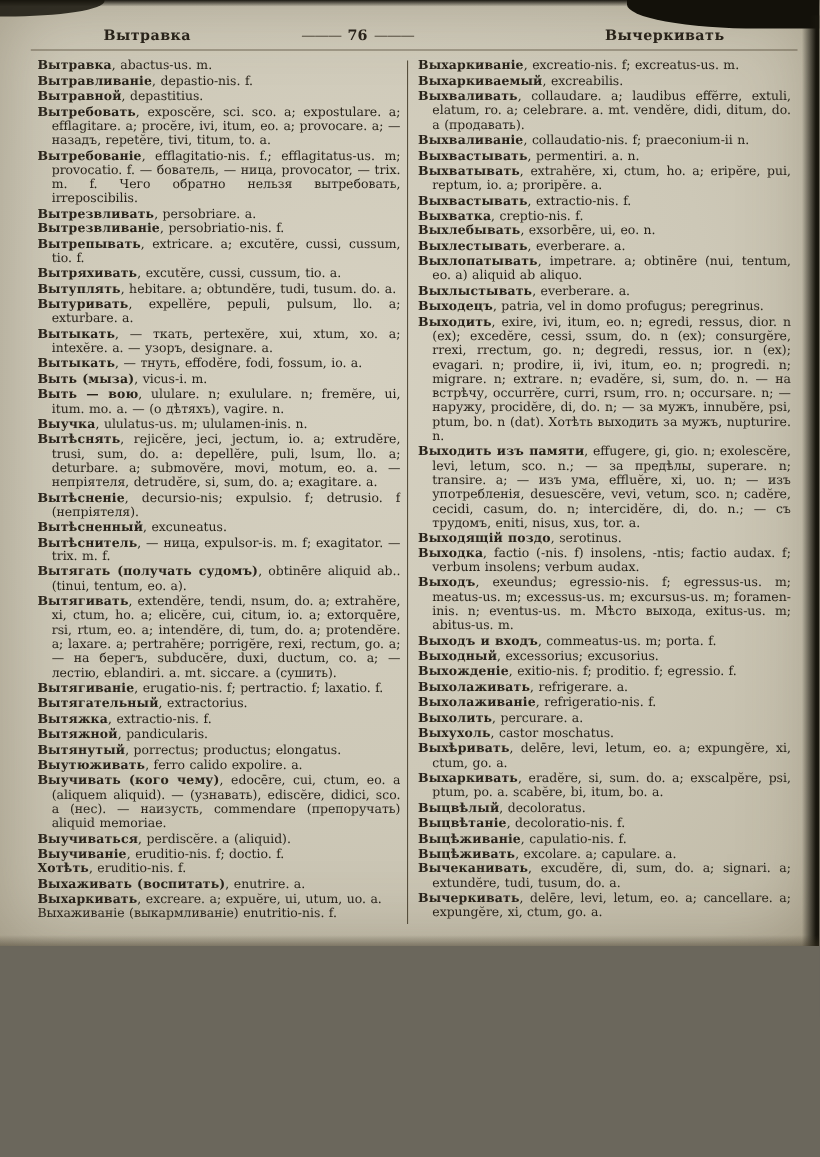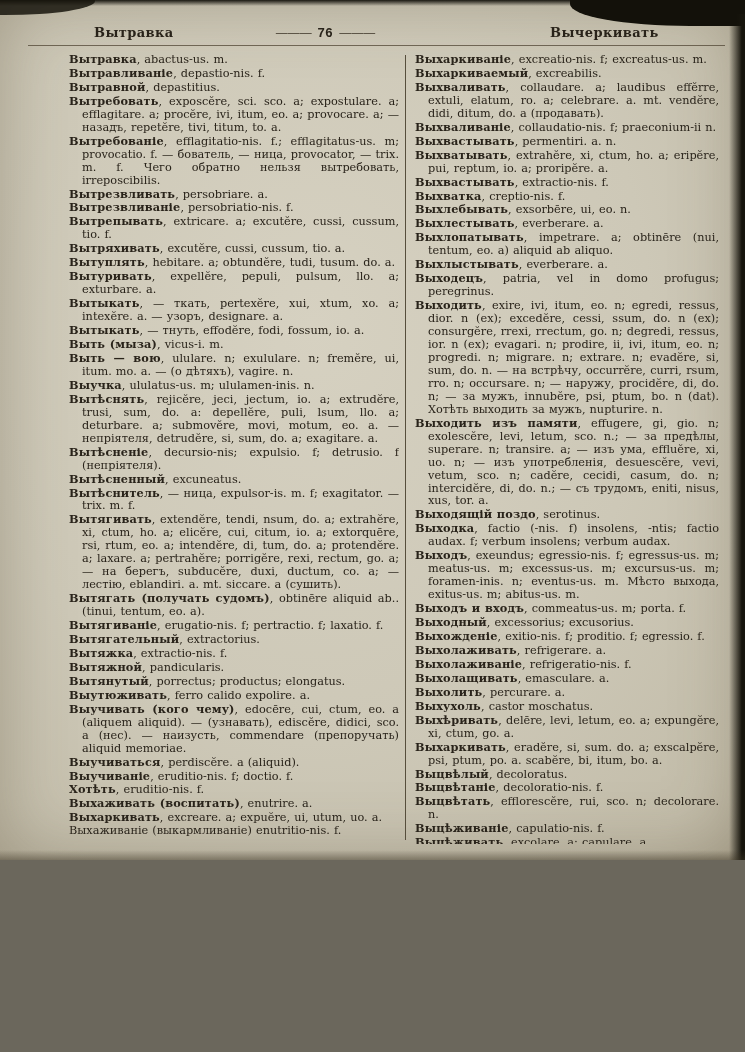--- a/index.html
+++ b/index.html
@@ -31,30 +31,30 @@
     background: #1b180f; border-radius: 50% 50% 50% 50%; transform: rotate(14deg); }
 
   
   .header { position: absolute; top: 25px; left: 34px; right: 26px; height: 18px;
     font-size: 13px; }
   .rh { position: absolute; font-weight: bold; letter-spacing: 0.4px; white-space: nowrap; }
   .rh-left { left: 60px; }
   .rh-right { left: 516px; }
   .pageno { position: absolute; left: 196px; width: 190px; text-align: center;
     font-weight: normal; white-space: nowrap; color: #3a3326; }
-  .pageno .num { font-weight: bold; padding: 0 6px; color: #29231a; font-family: Liberation Mono, monospace; }
+  .pageno .num { font-weight: bold; padding: 0 6px; color: #29231a; }
   .pageno .dash { letter-spacing: -1px; color: #4a4234; }
   .header-rule { position: absolute; top: 45px; left: 28px; right: 20px; height: 0;
     border-top: 1px solid rgba(80, 70, 52, 0.75); }
 
   
   .columns { position: absolute; top: 53px; left: 34px; right: 26px; bottom: 16px;
     display: flex; align-items: stretch; }
   .col { overflow: hidden; }
-  .col-left { width: 330px; margin-left: 35px; }
+  .col-left { width: 330px; }
   .col-right { flex: 1; }
   .divider { width: 1px; background: #564e3c; margin: 2px 9px 4px 6px; }
 
   .entry {
     margin: 0;
     font-size: 11.3px;
     line-height: 12.95px;
     text-align: justify;
     padding-left: 13px;
     text-indent: -13px;
@@ -96,22 +96,22 @@
         <p class="entry"><span class="headword">Вытуривать</span>, expellĕre, pepuli, pulsum, llo. a; exturbare. a.</p>
         <p class="entry"><span class="headword">Вытыкать</span>, — ткать, pertexĕre, xui, xtum, xo. a; intexĕre. a. — узоръ, designare. a.</p>
         <p class="entry"><span class="headword">Вытыкать</span>, — тнуть, effodĕre, fodi, fossum, io. a.</p>
         <p class="entry"><span class="headword">Выть (мыза)</span>, vicus-i. m.</p>
         <p class="entry"><span class="headword">Выть — вою</span>, ululare. n; exululare. n; fremĕre, ui, itum. mo. a. — (о дѣтяхъ), vagire. n.</p>
         <p class="entry"><span class="headword">Выучка</span>, ululatus-us. m; ululamen-inis. n.</p>
         <p class="entry"><span class="headword">Вытѣснять</span>, rejicĕre, jeci, jectum, io. a; extrudĕre, trusi, sum, do. a: depellĕre, puli, lsum, llo. a; deturbare. a; submovĕre, movi, motum, eo. a. — непріятеля, detrudĕre, si, sum, do. a; exagitare. a.</p>
         <p class="entry"><span class="headword">Вытѣсненіе</span>, decursio-nis; expulsio. f; detrusio. f (непріятеля).</p>
         <p class="entry"><span class="headword">Вытѣсненный</span>, excuneatus.</p>
         <p class="entry"><span class="headword">Вытѣснитель</span>, — ница, expulsor-is. m. f; exagitator. — trix. m. f.</p>
+        <p class="entry"><span class="headword">Вытягать (получать судомъ)</span>, obtinēre aliquid ab.. (tinui, tentum, eo. a).</p>
         <p class="entry"><span class="headword">Вытягивать</span>, extendĕre, tendi, nsum, do. a; extrahĕre, xi, ctum, ho. a; elicĕre, cui, citum, io. a; extorquēre, rsi, rtum, eo. a; intendĕre, di, tum, do. a; protendĕre. a; laxare. a; pertrahĕre; porrigĕre, rexi, rectum, go. a; — на берегъ, subducĕre, duxi, ductum, co. a; — лестію, eblandiri. a. mt. siccare. a (сушить).</p>
-        <p class="entry"><span class="headword">Вытягать (получать судомъ)</span>, obtinēre aliquid ab.. (tinui, tentum, eo. a).</p>
         <p class="entry"><span class="headword">Вытягиваніе</span>, erugatio-nis. f; pertractio. f; laxatio. f.</p>
         <p class="entry"><span class="headword">Вытягательный</span>, extractorius.</p>
         <p class="entry"><span class="headword">Вытяжка</span>, extractio-nis. f.</p>
         <p class="entry"><span class="headword">Вытяжной</span>, pandicularis.</p>
         <p class="entry"><span class="headword">Вытянутый</span>, porrectus; productus; elongatus.</p>
         <p class="entry"><span class="headword">Выутюживать</span>, ferro calido expolire. a.</p>
         <p class="entry"><span class="headword">Выучивать (кого чему)</span>, edocēre, cui, ctum, eo. a (aliquem aliquid). — (узнавать), ediscĕre, didici, sco. a (нес). — наизусть, commendare (препоручать) aliquid memoriae.</p>
         <p class="entry"><span class="headword">Выучиваться</span>, perdiscĕre. a (aliquid).</p>
         <p class="entry"><span class="headword">Выучиваніе</span>, eruditio-nis. f; doctio. f.</p>
         <p class="entry"><span class="headword">Хотѣть</span>, eruditio-nis. f.</p>
@@ -137,28 +137,26 @@
         <p class="entry"><span class="headword">Выходить</span>, exire, ivi, itum, eo. n; egredi, ressus, dior. n (ex); excedĕre, cessi, ssum, do. n (ex); consurgĕre, rrexi, rrectum, go. n; degredi, ressus, ior. n (ex); evagari. n; prodire, ii, ivi, itum, eo. n; progredi. n; migrare. n; extrare. n; evadĕre, si, sum, do. n. — на встрѣчу, occurrĕre, curri, rsum, rro. n; occursare. n; — наружу, procidĕre, di, do. n; — за мужъ, innubĕre, psi, ptum, bo. n (dat). Хотѣть выходить за мужъ, nupturire. n.</p>
         <p class="entry"><span class="headword">Выходить изъ памяти</span>, effugere, gi, gio. n; exolescĕre, levi, letum, sco. n.; — за предѣлы, superare. n; transire. a; — изъ ума, effluĕre, xi, uo. n; — изъ употребленія, desuescĕre, vevi, vetum, sco. n; cadĕre, cecidi, casum, do. n; intercidĕre, di, do. n.; — съ трудомъ, eniti, nisus, xus, tor. a.</p>
         <p class="entry"><span class="headword">Выходящій поздо</span>, serotinus.</p>
         <p class="entry"><span class="headword">Выходка</span>, factio (-nis. f) insolens, -ntis; factio audax. f; verbum insolens; verbum audax.</p>
         <p class="entry"><span class="headword">Выходъ</span>, exeundus; egressio-nis. f; egressus-us. m; meatus-us. m; excessus-us. m; excursus-us. m; foramen-inis. n; eventus-us. m. Мѣсто выхода, exitus-us. m; abitus-us. m.</p>
         <p class="entry"><span class="headword">Выходъ и входъ</span>, commeatus-us. m; porta. f.</p>
         <p class="entry"><span class="headword">Выходный</span>, excessorius; excusorius.</p>
         <p class="entry"><span class="headword">Выхожденіе</span>, exitio-nis. f; proditio. f; egressio. f.</p>
         <p class="entry"><span class="headword">Выхолаживать</span>, refrigerare. a.</p>
         <p class="entry"><span class="headword">Выхолаживаніе</span>, refrigeratio-nis. f.</p>
-        <p class="entry"><span class="headword">Выхолащивать</span>, emasculare. a.</p>
         <p class="entry"><span class="headword">Выхолить</span>, percurare. a.</p>
         <p class="entry"><span class="headword">Выхухоль</span>, castor moschatus.</p>
         <p class="entry"><span class="headword">Выхѣривать</span>, delēre, levi, letum, eo. a; expungĕre, xi, ctum, go. a.</p>
         <p class="entry"><span class="headword">Выхаркивать</span>, eradĕre, si, sum. do. a; exscalpĕre, psi, ptum, po. a. scabĕre, bi, itum, bo. a.</p>
         <p class="entry"><span class="headword">Выцвѣлый</span>, decoloratus.</p>
         <p class="entry"><span class="headword">Выцвѣтаніе</span>, decoloratio-nis. f.</p>
-        <p class="entry"><span class="headword">Выцвѣтать</span>, efflorescĕre, rui, sco. n; decolorare. n.</p>
         <p class="entry"><span class="headword">Выцѣживаніе</span>, capulatio-nis. f.</p>
         <p class="entry"><span class="headword">Выцѣживать</span>, excolare. a; capulare. a.</p>
         <p class="entry"><span class="headword">Вычеканивать</span>, excudĕre, di, sum, do. a; signari. a; extundĕre, tudi, tusum, do. a.</p>
         <p class="entry"><span class="headword">Вычеркивать</span>, delēre, levi, letum, eo. a; cancellare. a; expungĕre, xi, ctum, go. a.</p>
       </div>
   </main>
 
 </div>
 
 </body></html>

